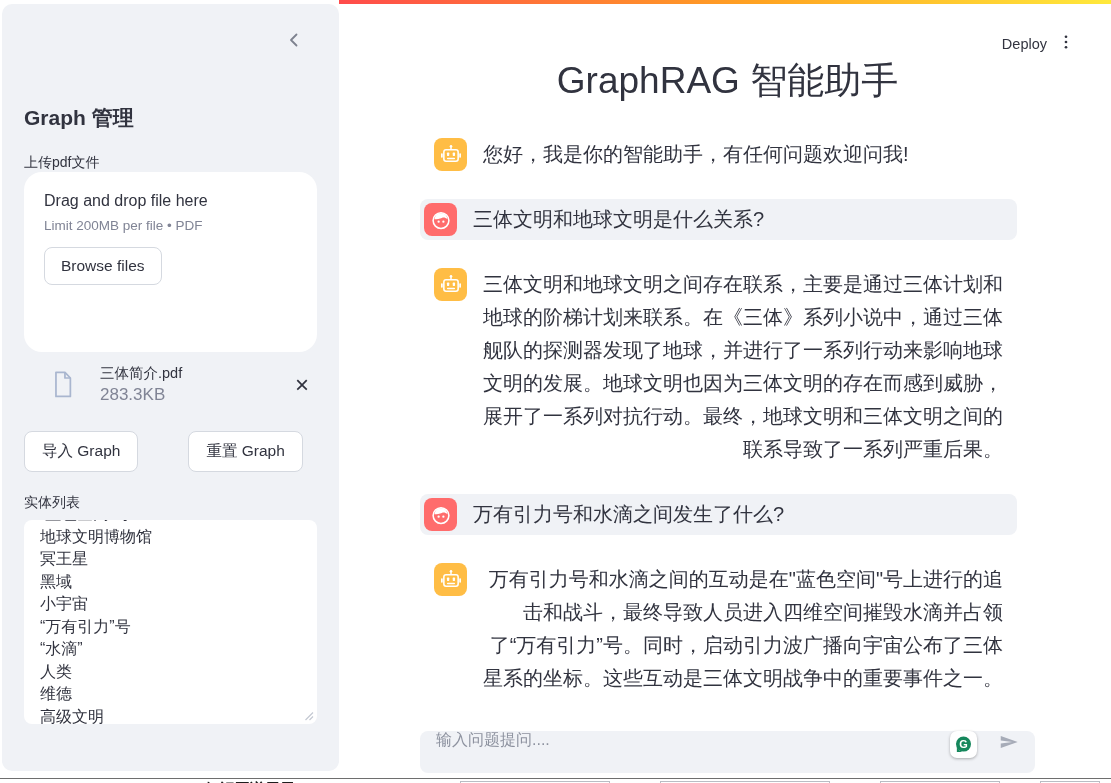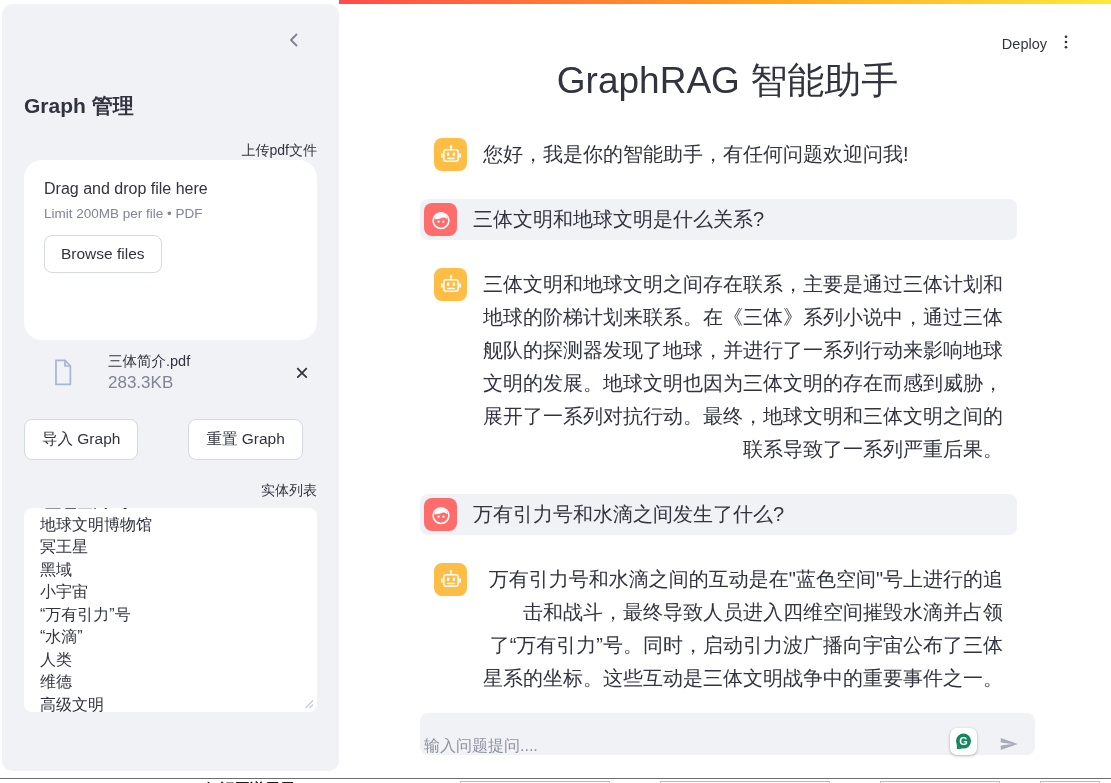--- a/index.html
+++ b/index.html
@@ -8,33 +8,33 @@
     position: relative; overflow: hidden; background:#fff;
     font-family:"Liberation Sans","DejaVu Sans",sans-serif;
     color: var(--text);
   }
   
   .decoration { position:absolute; top:0; left:339px; right:0; height:4px;
     background:linear-gradient(90deg,var(--decor_red),var(--decor_orange) 55%,var(--decor_yellow)); }
 
   
   .sidebar { position:absolute; left:2px; top:4px; width:337px; height:767px;
-    background:var(--sidebar_bg); border-radius:10px; padding:0 22px; }
+    background:var(--sidebar_bg); border-radius:10px; padding:12px 22px; }
   .collapse-btn { position:absolute; top:26px; right:36px; background:none; border:none; cursor:pointer; padding:2px; }
   .side-heading { margin-top:88px; font-size:21px; font-weight:700; color:var(--text); }
-  .widget-label { margin-top:22px; font-size:14px; color:var(--text);text-align:right; }
+  .widget-label { margin-top:22px; font-size:14px; color:var(--text); }
   .uploader { margin-top:0; background:#fff; border-radius:18px; padding:20px 20px 18px 20px; height:180px; }
   .drop-text { font-size:16px; color:var(--text); }
   .limit-text { font-size:13.5px; color:var(--muted); margin-top:8px; }
   .btn { background:#fff; border:1px solid var(--border); border-radius:8px;
     font-size:15.5px; color:var(--text); cursor:pointer;
     font-family:"Liberation Sans","DejaVu Sans",sans-serif; }
   .browse-btn { margin-top:14px; padding:9px 16px; }
   .file-row { margin-top:10px; display:flex; align-items:center; padding:2px 4px 2px 26px; }
-  .file-meta { margin-left:32px; }
+  .file-meta { margin-left:24px; }
   .file-name { font-size:14.5px; color:var(--text); }
   .file-size { font-size:17px; color:var(--muted); margin-top:2px; }
   .file-remove { margin-left:auto; background:none; border:none; font-size:24px; font-weight:300;
     color:var(--text); cursor:pointer; line-height:1; padding:0 4px; }
   .btn-row { margin-top:24px; display:flex; gap:50px; }
   .btn-row .btn { padding:9px 17px; }
   .entity-box { position:relative; margin-top:8px; background:#fff; border-radius:8px;
     padding:0 16px; height:204px; overflow:hidden; }
   .entity-list { margin-top:-17px; }
   .entity-item { font-size:16px; line-height:22.5px; color:var(--text); white-space:nowrap; }
@@ -50,22 +50,22 @@
   .chat { display:flex; flex-direction:column; gap:24px; width:597px; }
   .msg { display:flex; gap:16px; align-items:flex-start; }
   .msg.assistant { padding:4px 14px; }
   .msg.user { background:var(--user_bubble); border-radius:8px; padding:4px; }
   .avatar { width:33px; height:33px; border-radius:8px; flex:0 0 33px;
     display:flex; align-items:center; justify-content:center; }
   .avatar.bot { background:var(--assistant_avatar); }
   .avatar.user-a { background:var(--user_avatar); }
   .avatar svg { width:22px; height:22px; }
   .msg-text { font-size:20px; line-height:33px; color:var(--text);text-align:right; }
-  .input-row { margin-top:14px; width:615px; height:42px; background:var(--user_bubble);
-    border-radius:8px; display:flex; align-items:flex-end; padding:0 14px 0 4px; }
+  .input-row { margin-top:32px; width:615px; height:42px; background:var(--user_bubble);
+    border-radius:8px; display:flex; align-items:flex-start; padding:0 14px 0 16px; }
   .chat-input { flex:1; background:transparent; border:none; outline:none; font-size:16px;
     color:var(--text); font-family:"Liberation Sans","DejaVu Sans",sans-serif; }
   .chat-input::placeholder { color:#8d929f; }
   .gram-badge { width:27px; height:27px; background:#fff; border-radius:7px;
     box-shadow:0 1px 3px rgba(0,0,0,.3); display:flex; align-items:center; justify-content:center;
     margin-right:20px; cursor:pointer; }
   .send-btn { background:none; border:none; cursor:pointer; padding:0; display:flex; }
 
   
   .bottom-peek { position:absolute; left:0; right:0; bottom:0; height:5px; background:#fff;

